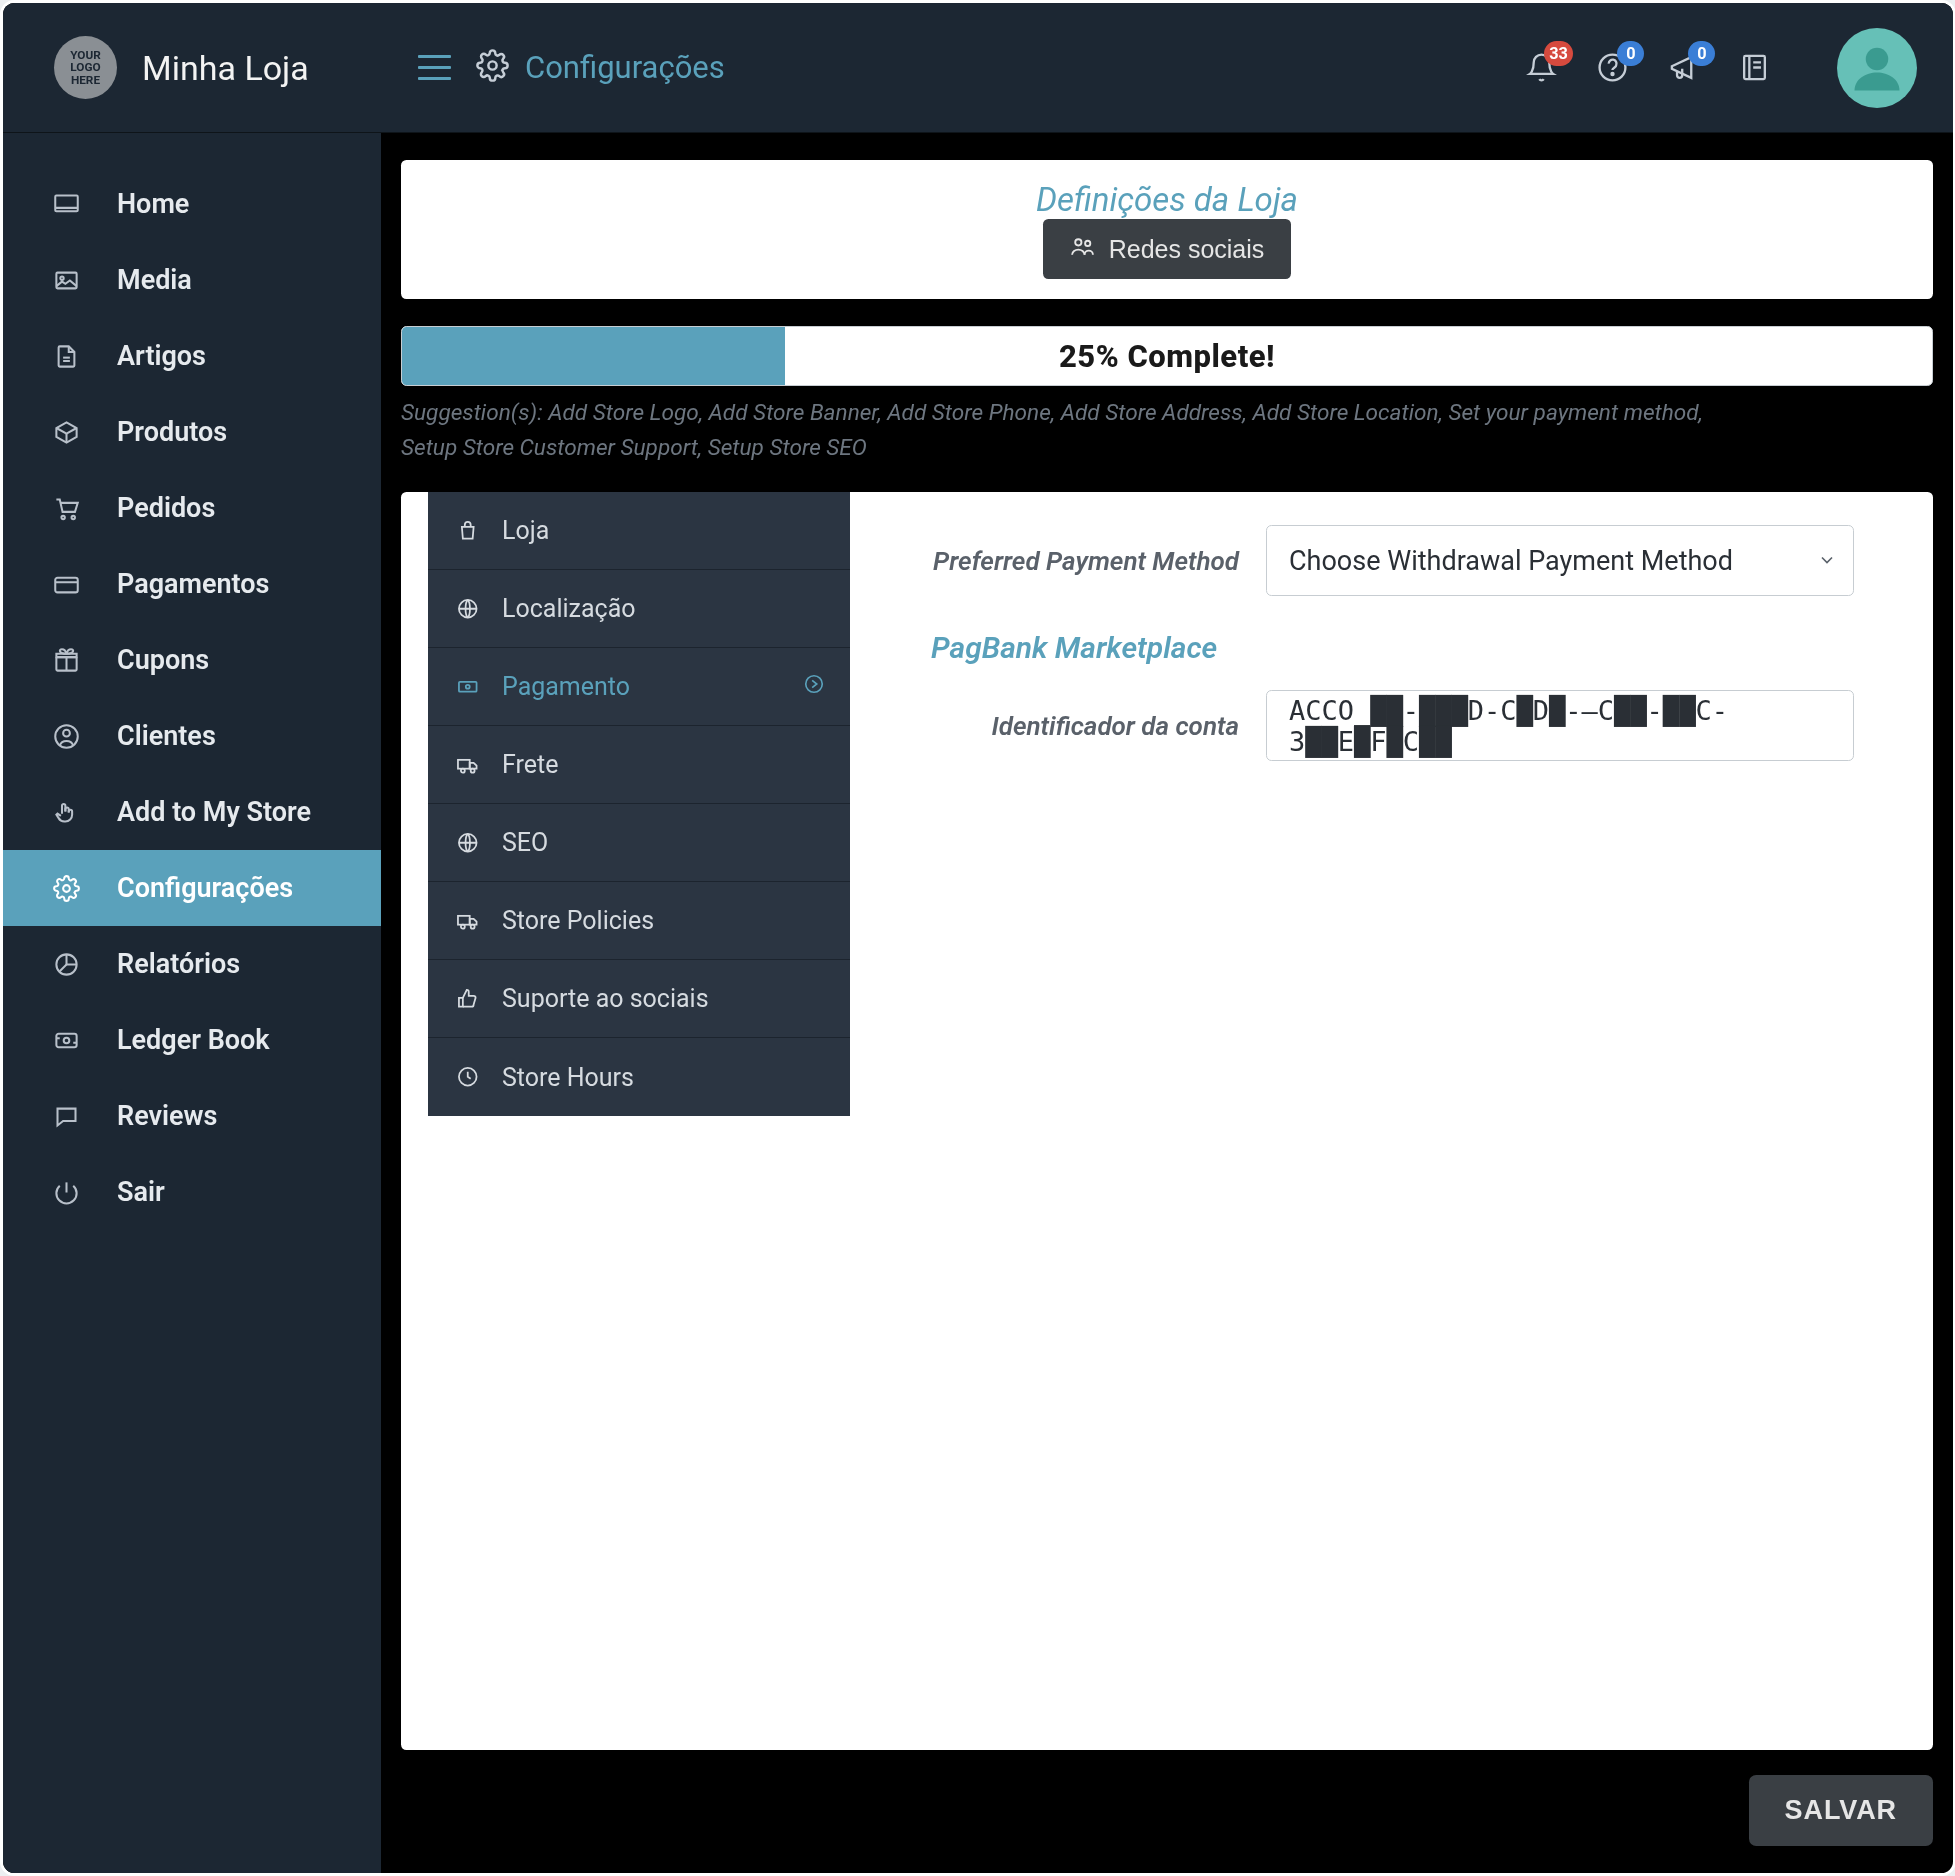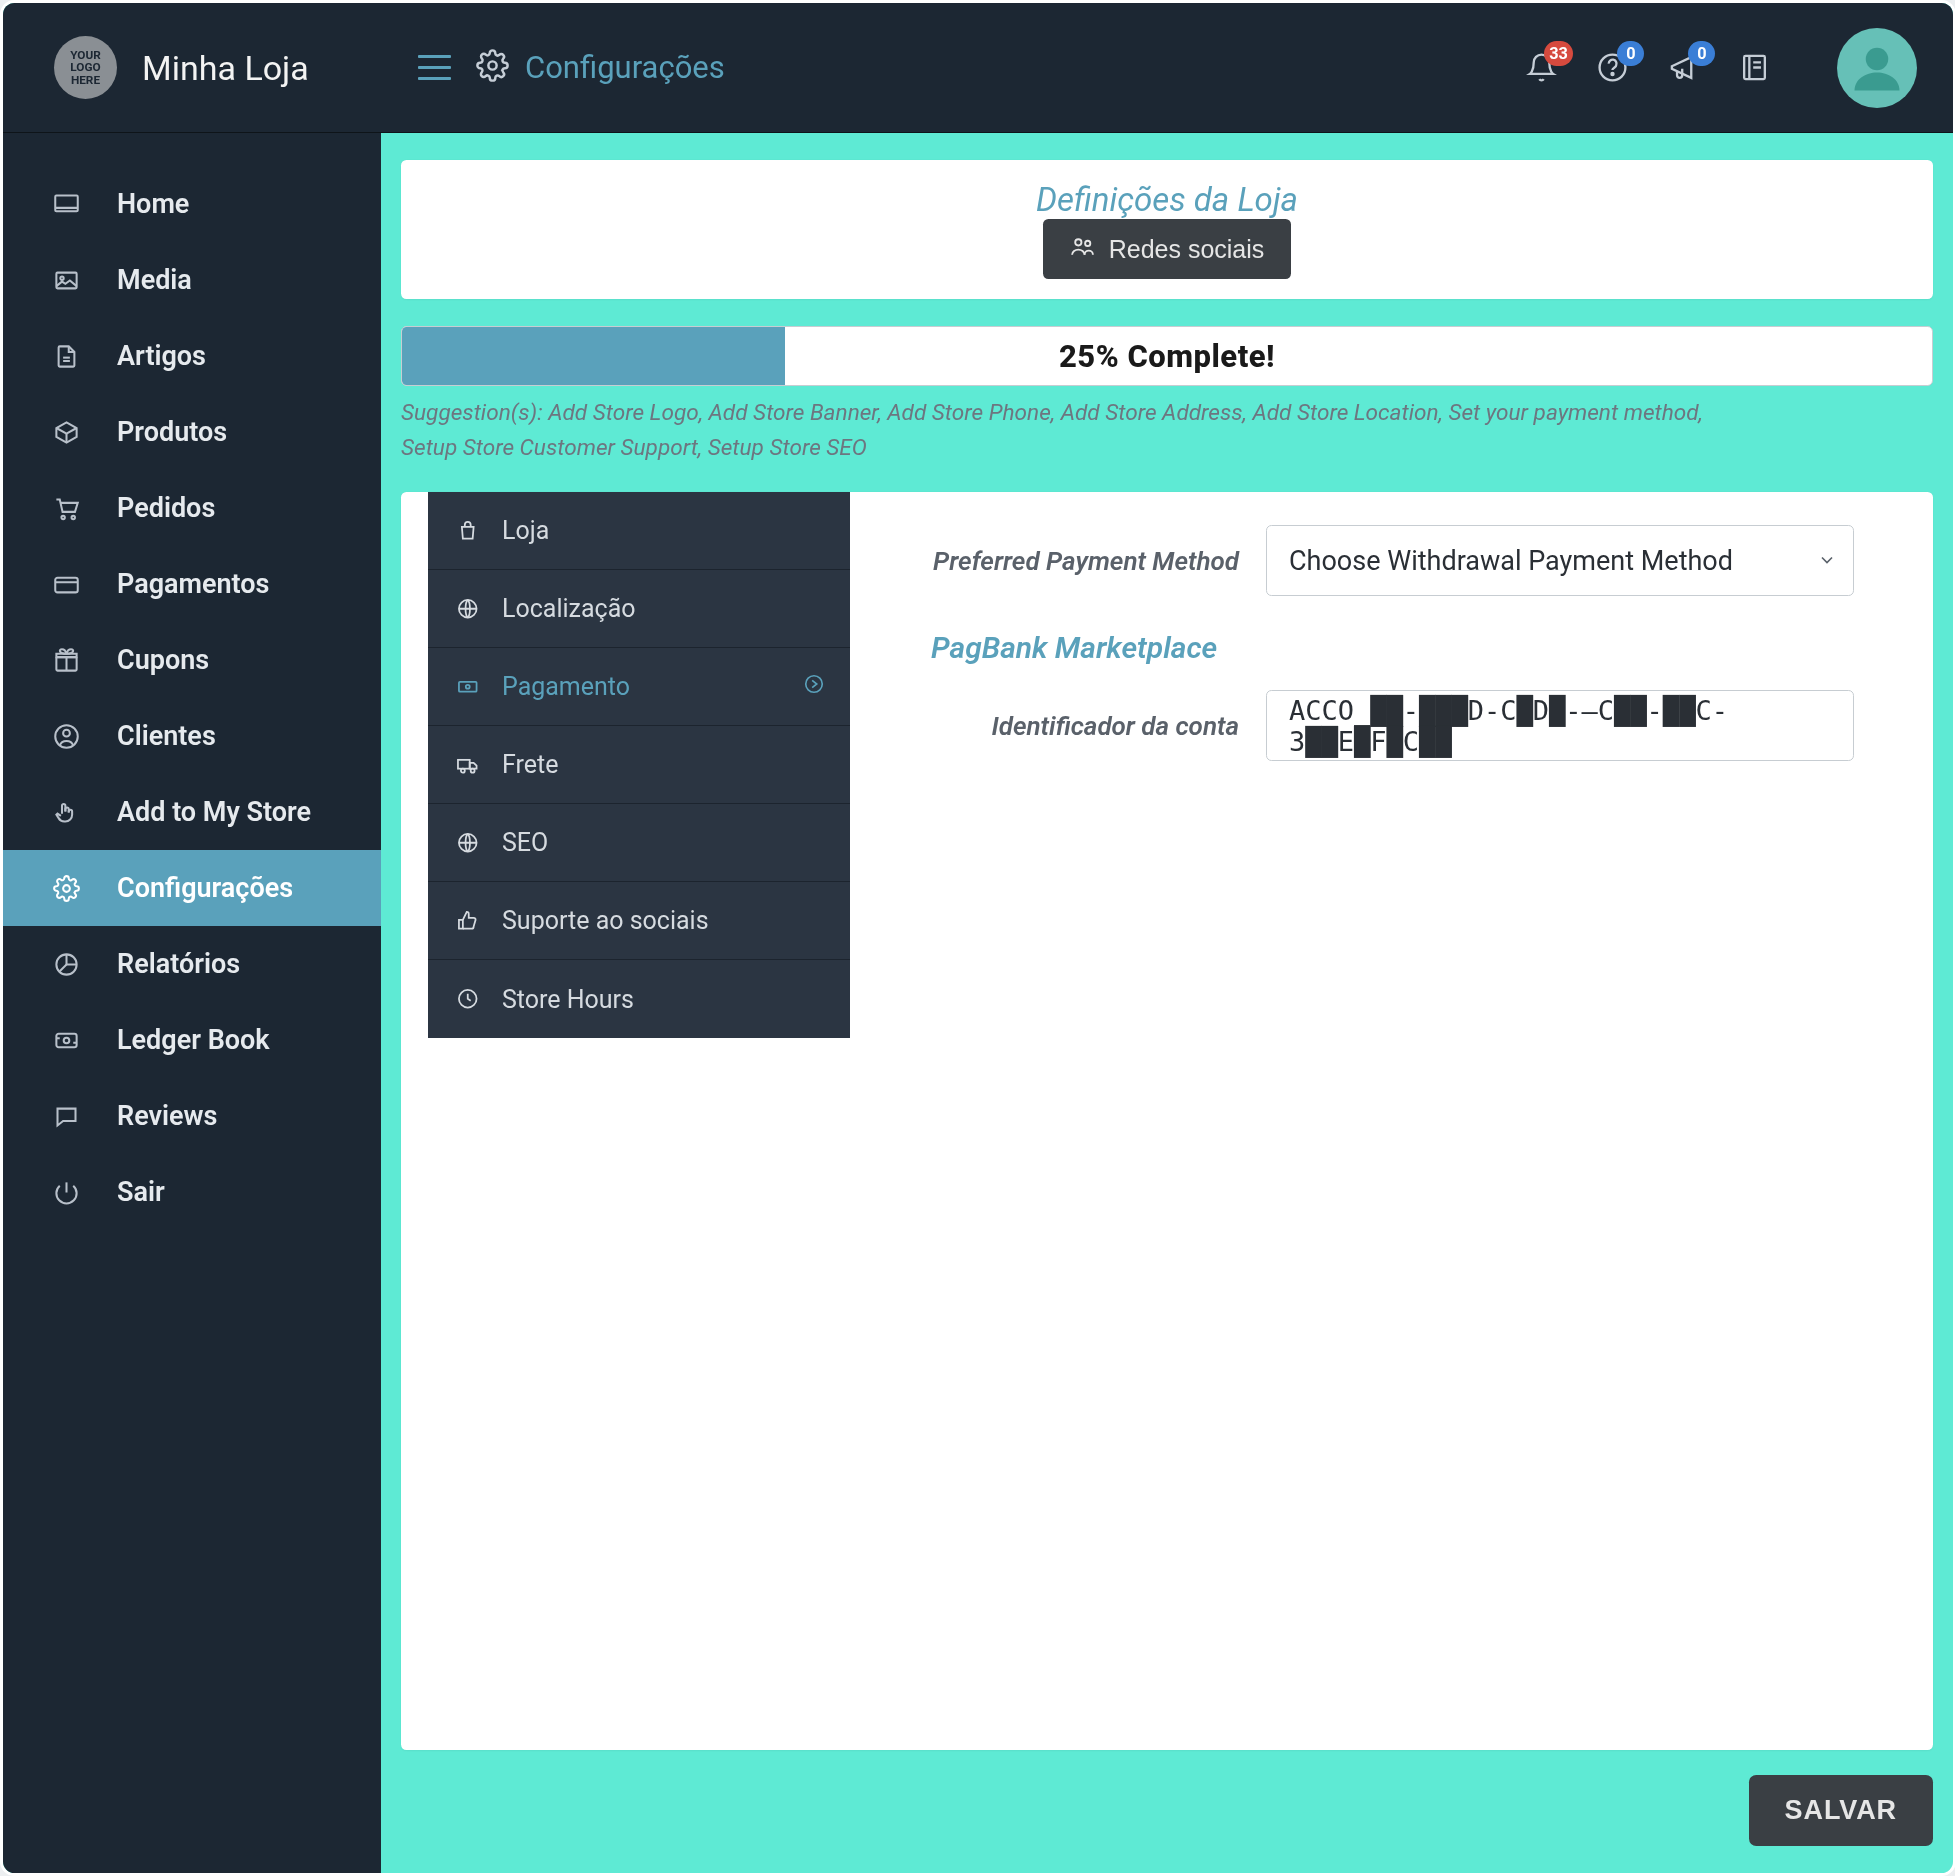--- a/index.html
+++ b/index.html
@@ -11,21 +11,21 @@
   height: 1876px;
   overflow: hidden;
   border: 3.6px solid #fff;
   border-radius: 14.5px;
 }
 .frame {
   width: 100%;
   height: 100%;
   display: flex;
   flex-direction: column;
-  background: #5eead4;
+  background: #000000;
 }
 
 
 .topbar {
   height: 130px;
   background: #1c2733;
   display: flex;
   align-items: center;
   padding: 0 36px 0 51px;
   border-bottom: 0.9px solid #0e1419;
@@ -632,20 +632,31 @@
                 <svg width="23.5" height="23.5" viewBox="0 0 24 24" fill="none" stroke="currentColor" stroke-width="1.8">
                   <circle cx="12" cy="12" r="9"></circle>
                   <path d="M3 12h18M12 3c3 3 3 15 0 18M12 3c-3 3-3 15 0 18"></path>
                 </svg>
               </span>
             <span>SEO</span>
           </div>
           <div class="tab-item">
             <span class="icon">
                 <svg width="23.5" height="23.5" viewBox="0 0 24 24" fill="none" stroke="currentColor" stroke-width="1.8">
+                  <rect x="2" y="7" width="12" height="9"></rect>
+                  <path d="M14 10h4l3 3v3h-7z"></path>
+                  <circle cx="7" cy="18" r="2"></circle>
+                  <circle cx="17" cy="18" r="2"></circle>
+                </svg>
+              </span>
+            <span>Store Policies</span>
+          </div>
+          <div class="tab-item">
+            <span class="icon">
+                <svg width="23.5" height="23.5" viewBox="0 0 24 24" fill="none" stroke="currentColor" stroke-width="1.8">
                   <path d="M7 11v9H3v-9z"></path>
                   <path d="M7 11l4-8a2 2 0 0 1 2 2v4h5a2 2 0 0 1 2 2l-2 7a2 2 0 0 1-2 2H7"></path>
                 </svg>
               </span>
             <span>Suporte ao sociais</span>
           </div>
           <div class="tab-item">
             <span class="icon">
                 <svg width="23.5" height="23.5" viewBox="0 0 24 24" fill="none" stroke="currentColor" stroke-width="1.8">
                   <circle cx="12" cy="12" r="9"></circle>

